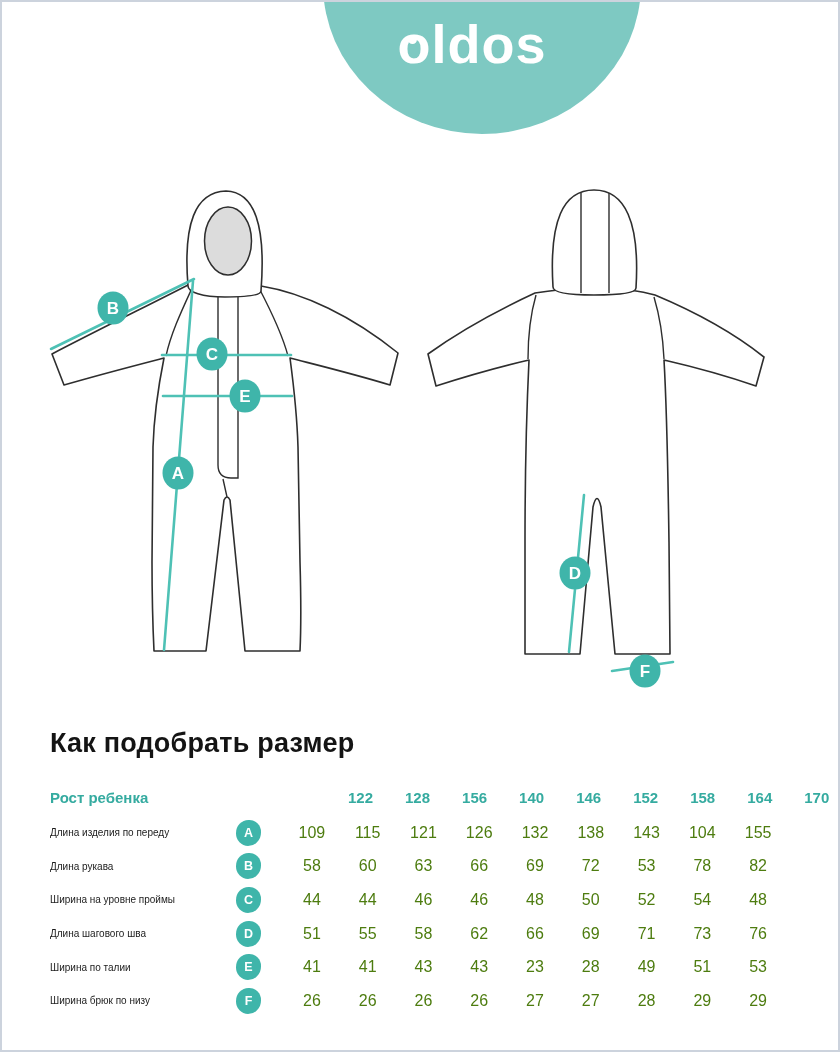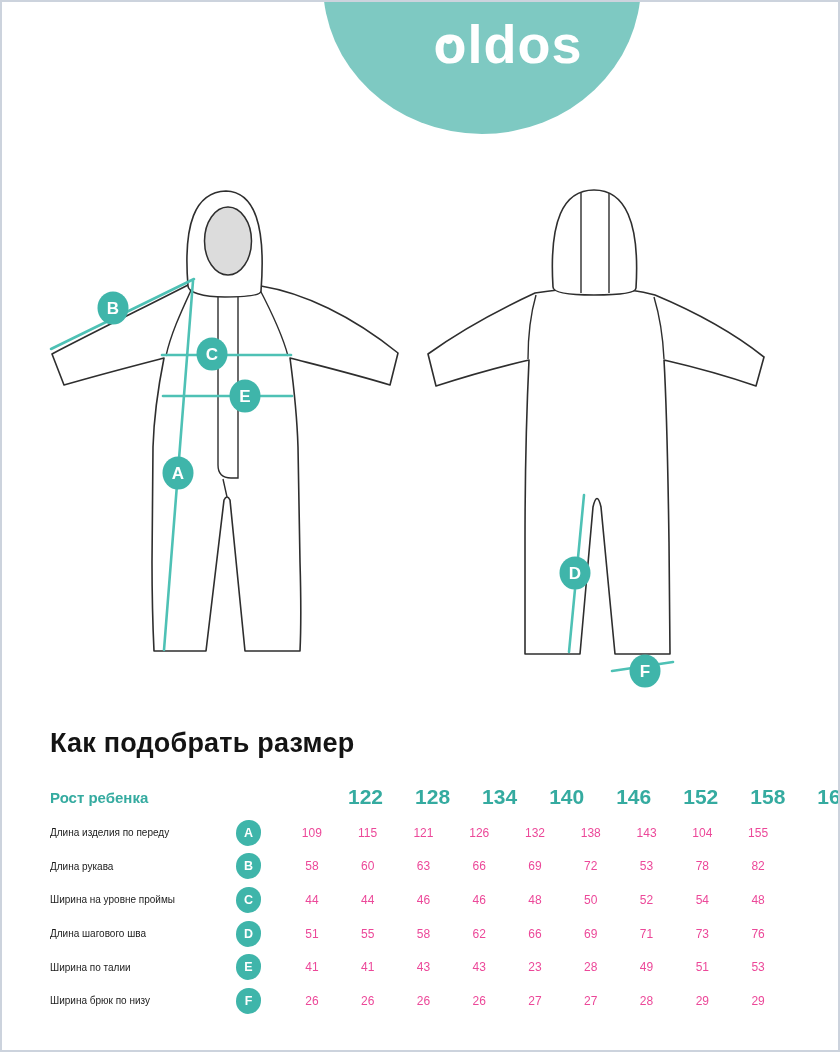--- a/index.html
+++ b/index.html
@@ -11,21 +11,21 @@
     position:relative; width:840px; height:1052px; overflow:hidden;
     box-sizing:border-box; border:2px solid var(--pgborder); background:#fff;
     font-family:"Liberation Sans", sans-serif;
   }
   
   .blob{
     position:absolute; left:321px; top:-168px; width:318px; height:300px;
     border-radius:50%; background:var(--blob);
   }
   .logo{
-    position:absolute; left:356px; top:14px; width:300px; height:62px;
+    position:absolute; left:320px; top:14px; width:300px; height:62px;
     text-align:center; color:#fff; font-size:54px; font-weight:bold;
     line-height:56px; letter-spacing:1px;
   }
   .logo .o1{position:relative; display:inline-block;}
   .logo .o1 .eye{
     position:absolute; left:11px; top:19px; width:9px; height:9px;
     border-radius:50%; background:#fff;
   }
   
   .diagram{position:absolute; left:0; top:160px; width:840px; height:540px;}
@@ -37,29 +37,29 @@
   .mk-letter{fill:#fff; font-family:"Liberation Sans",sans-serif; font-size:17px; font-weight:bold; text-anchor:middle;}
   
   .sec-title{
     position:absolute; left:48px; top:726px; font-size:27px; font-weight:bold;
     color:#141414; letter-spacing:.2px;
   }
   .size-table{position:absolute; left:48px; top:776px; width:736px;}
   .t-row{display:grid; grid-template-columns:186px 48px repeat(9,1fr); align-items:center; height:33.6px;}
   .t-row.hdr{height:38px;gap:32px;}
   .t-hlabel{grid-column:1/3; color:var(--headtxt); font-size:15px; font-weight:bold;}
-  .t-size{color:var(--headtxt); font-size:21px; font-weight:bold; text-align:center;}
+  .t-size{color:var(--headtxt); font-size:15px; font-weight:bold; text-align:center;}
   .t-label{font-size:10px; color:#1b1b1b;}
   .t-badge-cell{display:flex; justify-content:flex-start;}
   .badge{
     width:25px; height:26px; border-radius:50% 46% 52% 48%; background:var(--accent);
     color:#fff; font-size:12.5px; font-weight:bold;
     display:flex; align-items:center; justify-content:center;
   }
-  .t-val{font-size:12px; color:#ec4899; text-align:center;}
+  .t-val{font-size:16px; color:#4d7c0f; text-align:center;}
 </style>
 </head>
 <body>
 
 <div class="page">
 
   <div class="blob"></div>
   <div class="logo"><span class="o1"><span class="eye"></span>o</span><span>ldos</span></div>
 
   <svg class="diagram" viewBox="0 160 840 540" width="840" height="540" xmlns="http://www.w3.org/2000/svg">
@@ -159,21 +159,21 @@
     </g>
   </svg>
 
   <div class="sec-title">Как подобрать размер</div>
 
   <div class="size-table">
     <div class="t-row hdr">
       <div class="t-hlabel">Рост ребенка</div>
     <div class="t-size">122</div>
         <div class="t-size">128</div>
-        <div class="t-size">134</div>
+        <div class="t-size">156</div>
         <div class="t-size">140</div>
         <div class="t-size">146</div>
         <div class="t-size">152</div>
         <div class="t-size">158</div>
         <div class="t-size">164</div>
         <div class="t-size">170</div>
       </div>
 
     <div class="t-row">
       <div class="t-label">Длина изделия по переду</div>

